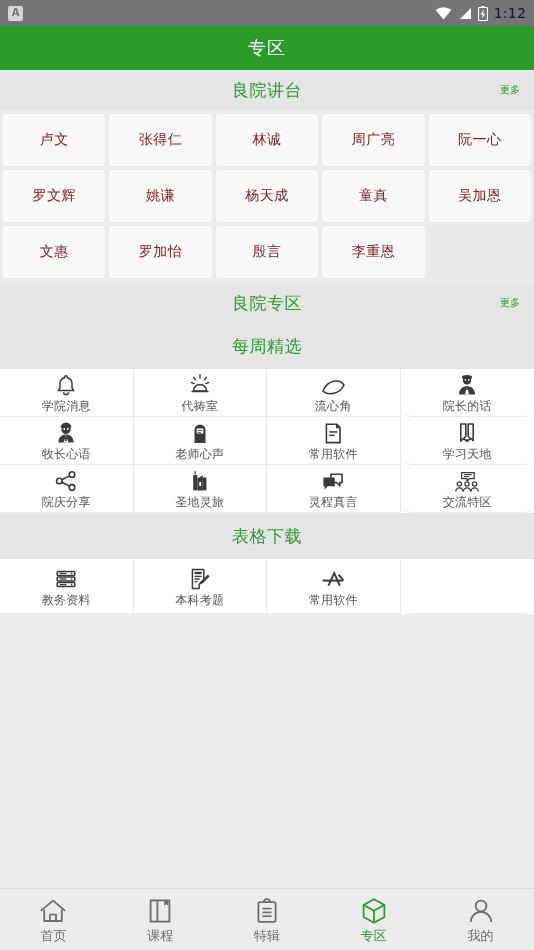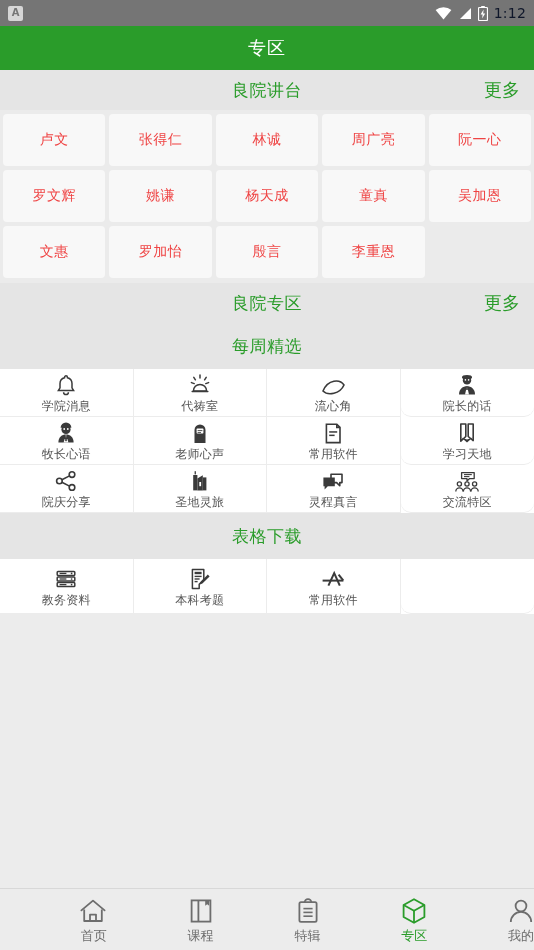--- a/index.html
+++ b/index.html
@@ -79,41 +79,41 @@
     color: #2a9c2a;
     font-size: 17px;
     letter-spacing: 0.5px;
   }
   .sec-head .more {
     position: absolute;
     right: 14px;
     top: 50%;
     transform: translateY(-50%);
     color: #2a9c2a;
-    font-size: 18px;
+    font-size: 10px;
   }
   .sec-head.tall { height: 46px; }
 
   
   .chip-grid {
     background: #ebebeb;
     display: grid;
     grid-template-columns: repeat(5, 1fr);
     gap: 4px;
     padding: 4px 3px 5px 3px;
   }
   .chip {
     background: #f8f8f8;
     border-radius: 4px;
     height: 52px;
     display: flex;
     align-items: center;
     justify-content: center;
     font-size: 14px;
-    color: #ef4444;
+    color: #7f1d1d;
     letter-spacing: 0.5px;
   }
 
   
   .icon-grid {
     background: #ffffff;
     display: grid;
     grid-template-columns: repeat(4, 1fr);
   }
   .icon-cell {
@@ -153,21 +153,21 @@
     height: 62px;
     background: #ececec;
     border-top: 1px solid #d8d8d8;
     display: flex;
     flex: none;
   }
   .tab {
     flex: 1 1 0;
     display: flex;
     flex-direction: column;
-    align-items: flex-end;
+    align-items: center;
     justify-content: center;
     gap: 4px;
   }
   .tab .tlbl {
     font-size: 13px;
     color: #6d6d6d;
     line-height: 1;
   }
   .tab.active .tlbl { color: #2a9c2a; }
   .tab .tglyph { height: 28px; display: flex; align-items: center; justify-content: center; }

